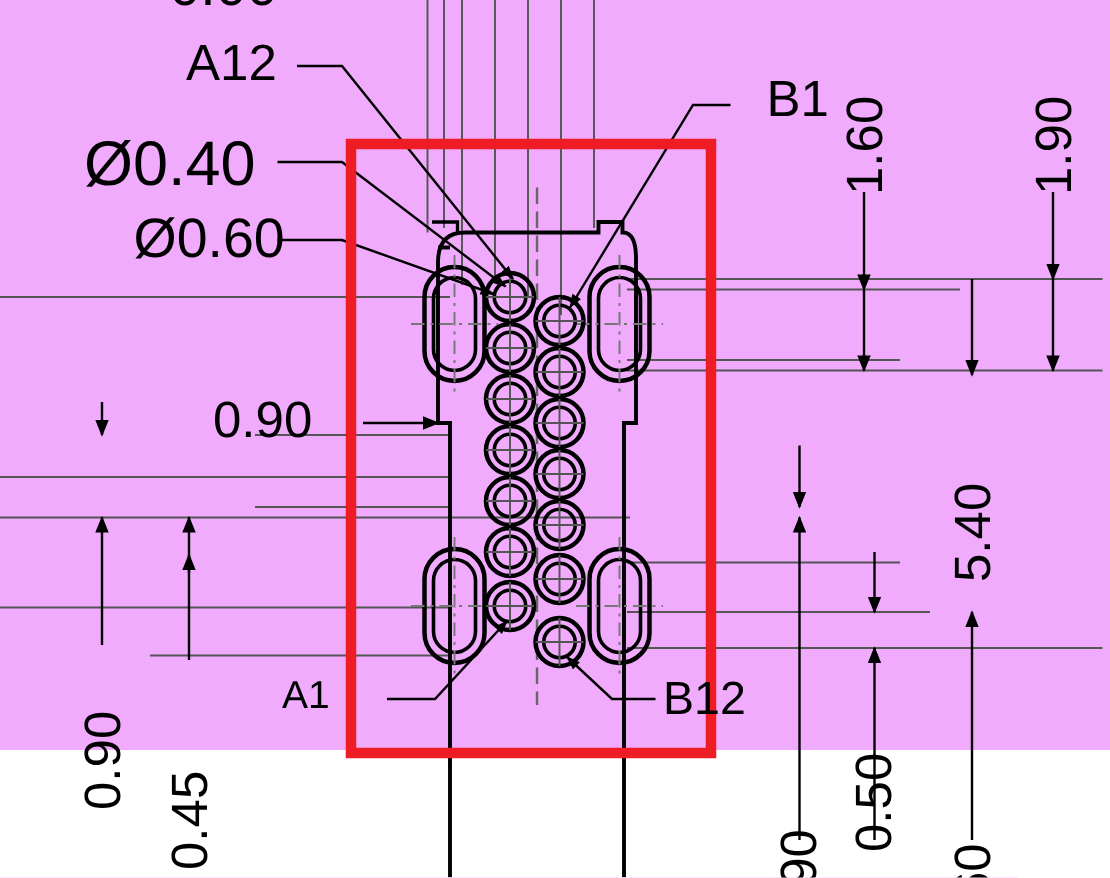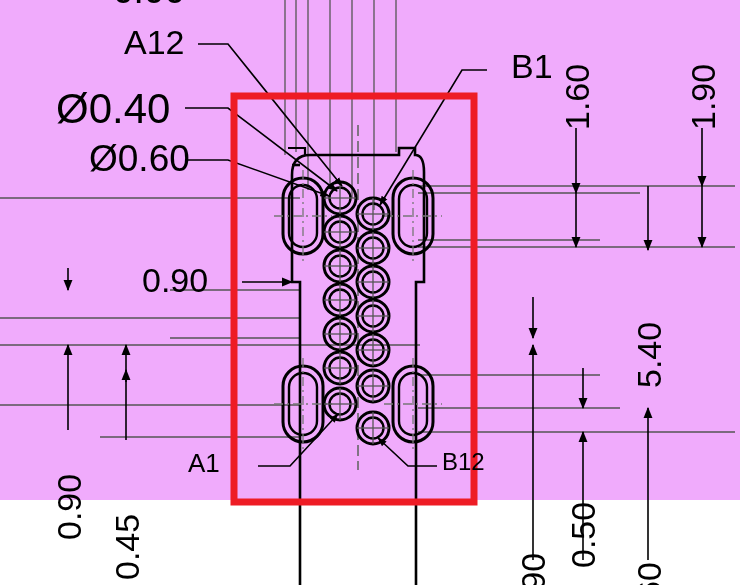--- a/index.html
+++ b/index.html
@@ -236,21 +236,21 @@
 <div class="lbl" style="left:124px;top:25px;font-size:34px;">A12</div>
 
 <div class="lbl" style="left:56px;top:88px;font-size:42px;">Ø0.40</div>
 
 <div class="lbl" style="left:41px;top:140px;font-size:37px;margin-left:48px;">Ø0.60</div>
 
 <div class="lbl" style="left:511px;top:49px;font-size:34px;">B1</div>
 
 <div class="lbl" style="left:188px;top:450px;font-size:26px;">A1</div>
 
-<div class="lbl" style="left:442px;top:450px;font-size:24px;">B12</div>
+<div class="lbl" style="left:442px;top:450px;font-size:31px;">B12</div>
 
 <div class="lbl" style="left:142px;top:263px;font-size:34px;">0.90</div>
 
 <div class="lbl rot" style="left:52px;top:540px;font-size:34px;">0.90</div>
 
 <div class="lbl rot" style="left:110px;top:580px;font-size:34px;">0.45</div>
 
 <div class="lbl rot" style="left:560px;top:130px;font-size:34px;">1.60</div>
 
 <div class="lbl rot" style="left:686px;top:130px;font-size:34px;">1.90</div>

